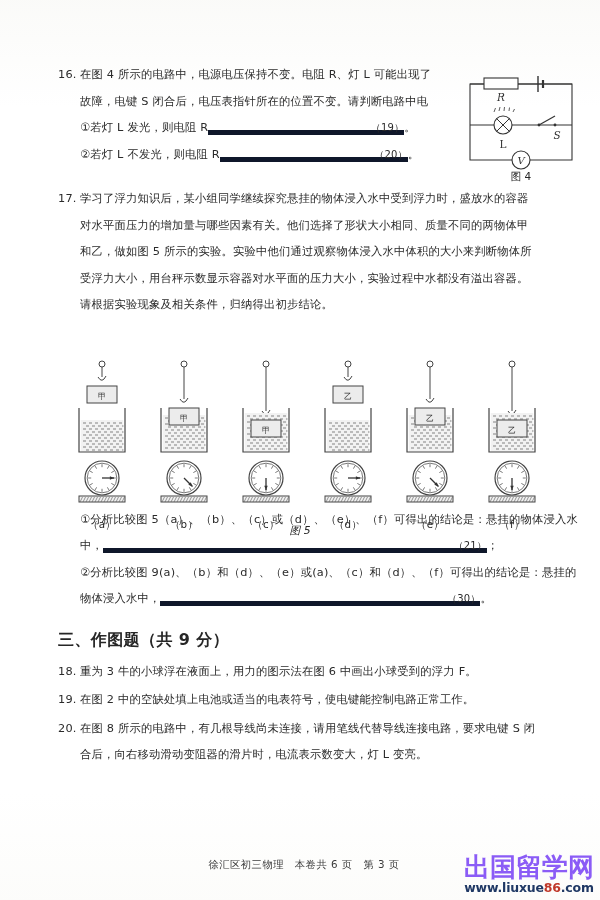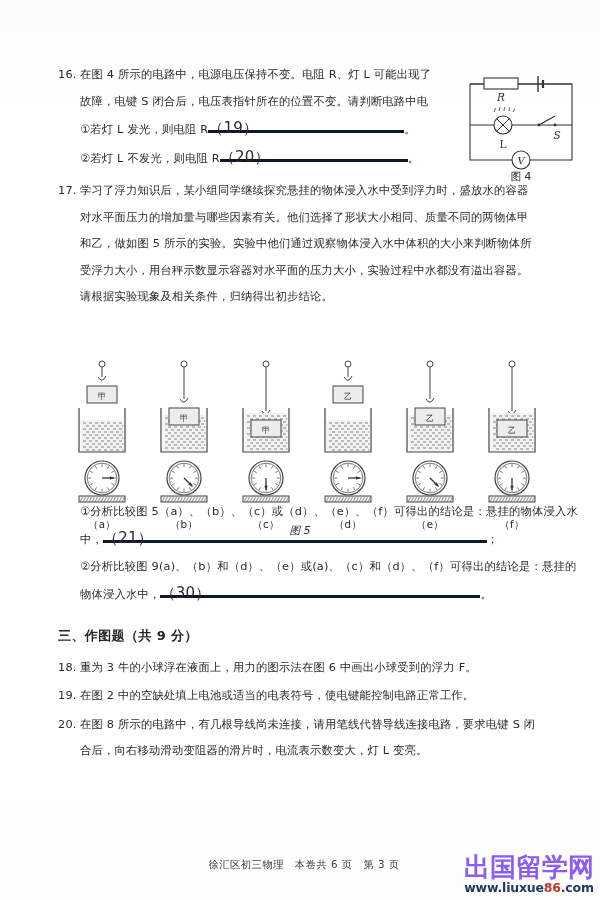--- a/index.html
+++ b/index.html
@@ -36,29 +36,29 @@
     white-space:nowrap;
   }
   .qnum{
     display:inline-block;
     width:22px;
     text-align:left;
   }
   .indent{ padding-left:22px; }
   .blank{
     display:inline-block;
-    border-bottom:3px solid #0f172a;
-    text-align:left;
+    border-bottom:5px solid #0f172a;
+    text-align:right;
     vertical-align:baseline;
-    font-size:15px;
+    font-size:10px;
     height:15px;
   }
   .sec-title{
     font-weight:bold;
-    font-size:13px;
+    font-size:16px;
     line-height:26px;
     letter-spacing:0.4px;
   }
   
   .fig4{
     position:absolute;
     left:462px; top:68px;
     width:118px; height:112px;
   }
   .fig4 .cap{
@@ -171,21 +171,21 @@
       <div class="qline"><span class="qnum">16.</span><span>在图 4 所示的电路中，电源电压保持不变。电阻 R、灯 L 可能出现了</span></div>
       <div class="qline indent">故障，电键 S 闭合后，电压表指针所在的位置不变。请判断电路中电</div>
       <div class="qline indent">
         <span>①若灯 L 发光，则电阻 R</span><span class="blank" style="width:196px">（19）</span><span>。</span>
       </div>
       <div class="qline indent">
         <span>②若灯 L 不发光，则电阻 R</span><span class="blank" style="width:188px">（20）</span><span>。</span>
       </div>
     </div>
 
-    <div class="qblock" style="margin-top:6px;">
+    <div class="qblock" style="margin-top:18px;">
       <div class="qline"><span class="qnum">17.</span><span>学习了浮力知识后，某小组同学继续探究悬挂的物体浸入水中受到浮力时，盛放水的容器</span></div>
       <div class="qline indent">对水平面压力的增加量与哪些因素有关。他们选择了形状大小相同、质量不同的两物体甲</div>
       <div class="qline indent">和乙，做如图 5 所示的实验。实验中他们通过观察物体浸入水中体积的大小来判断物体所</div>
       <div class="qline indent">受浮力大小，用台秤示数显示容器对水平面的压力大小，实验过程中水都没有溢出容器。</div>
       <div class="qline indent">请根据实验现象及相关条件，归纳得出初步结论。</div>
     </div>
 
     <div style="height:186px"></div>
 
     <div class="qblock">

